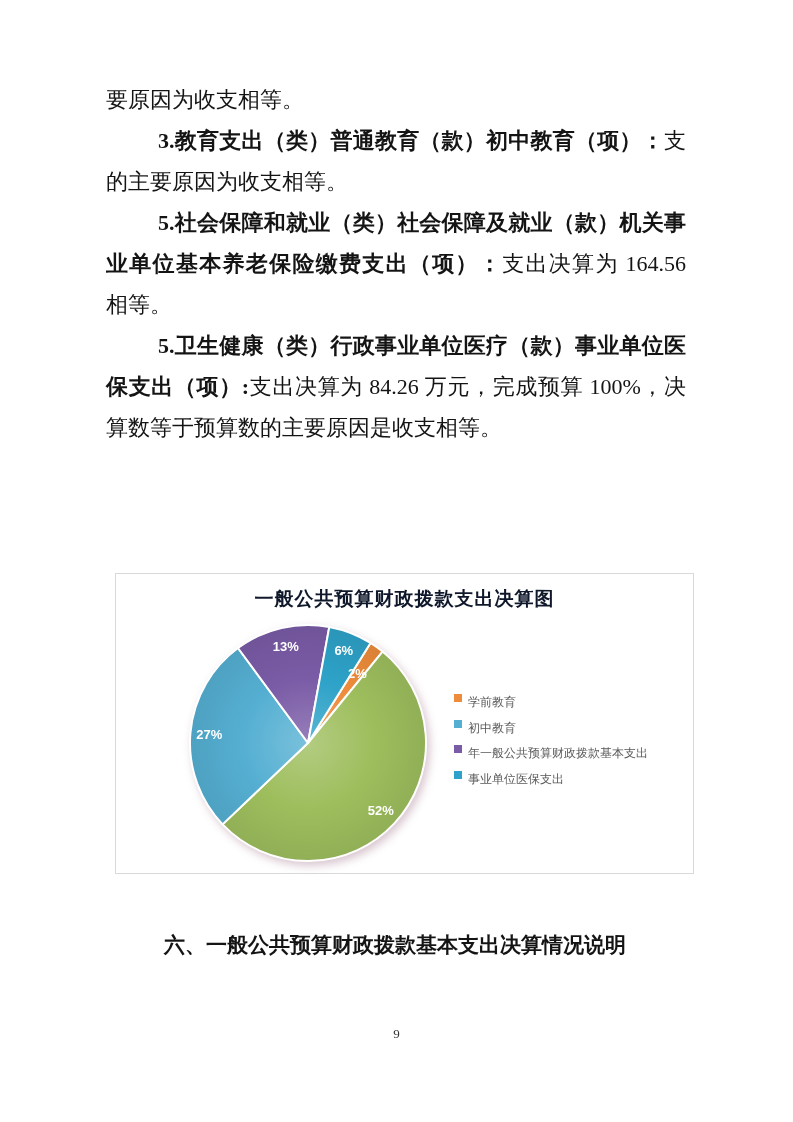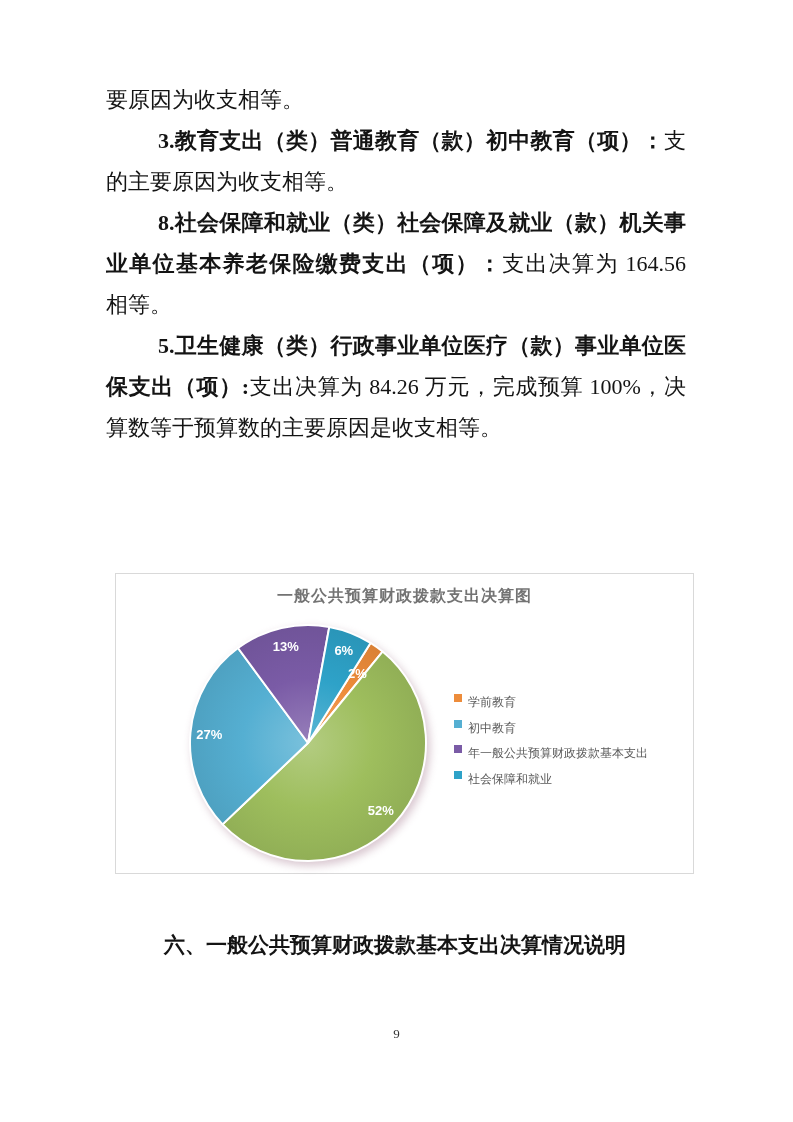--- a/index.html
+++ b/index.html
@@ -21,21 +21,21 @@
   .b{font-weight:bold;}
   
   .chart-frame{
     position:absolute;left:115px;top:573px;width:577px;height:299px;
     border:1px solid #d9d9d9;background:#ffffff;box-sizing:content-box;
   }
   .chart-title{
     position:absolute;top:12px;left:0;width:100%;
     text-align:center;
     font-family:"Liberation Sans","DejaVu Sans",sans-serif;
-    font-size:16px;font-weight:600;color:#737373;letter-spacing:1px;
+    font-size:19px;font-weight:600;color:#0f172a;letter-spacing:1px;
   }
   #pie-svg{
     position:absolute;left:0;top:0;
     filter:drop-shadow(3px 4px 4px rgba(170,130,150,0.45));
   }
   #pie-svg text{
     font-family:"Liberation Sans","DejaVu Sans",sans-serif;
     font-size:13px;font-weight:600;fill:#ffffff;
   }
   .legend{
@@ -63,21 +63,21 @@
     font-family:"Liberation Serif",serif;
   }
 </style>
 </head>
 <body>
 
 <div class="text-block" id="body-text">
     <div class="line"><span>要原因为收支相等。</span></div>
     <div class="line just indent"><span class="b">3.教育支出（类）普通教育（款）初中教育（项）：</span><span>支</span></div>
     <div class="line"><span>的主要原因为收支相等。</span></div>
-    <div class="line just indent"><span class="b">8.社会保障和就业（类）社会保障及就业（款）机关事</span></div>
+    <div class="line just indent"><span class="b">5.社会保障和就业（类）社会保障及就业（款）机关事</span></div>
     <div class="line just"><span class="b">业单位基本养老保险缴费支出（项）：</span><span>支出决算为 164.56</span></div>
     <div class="line"><span>相等。</span></div>
     <div class="line just indent"><span class="b">5.卫生健康（类）行政事业单位医疗（款）事业单位医</span></div>
     <div class="line just"><span class="b">保支出（项）:</span><span>支出决算为 84.26 万元，完成预算 100%，决</span></div>
     <div class="line"><span>算数等于预算数的主要原因是收支相等。</span></div>
   </div>
 
 <div class="chart-frame">
   <svg id="pie-svg" width="577" height="299" viewBox="0 0 577 299">
       <defs>
@@ -127,21 +127,21 @@
       <div class="legend-item">
         <span class="legend-swatch" style="background: rgb(85, 175, 210);"></span>
         <span>初中教育</span>
       </div>
       <div class="legend-item">
         <span class="legend-swatch" style="background: rgb(122, 91, 166);"></span>
         <span>年一般公共预算财政拨款基本支出</span>
       </div>
       <div class="legend-item">
         <span class="legend-swatch" style="background: rgb(46, 162, 200);"></span>
-        <span>社会保障和就业</span>
+        <span>事业单位医保支出</span>
       </div>
     </div>
 </div>
 
 <div class="section-block">
   <div class="section-heading">六、一般公共预算财政拨款基本支出决算情况说明</div>
 </div>
 
 <div class="page-num">9</div>
 

